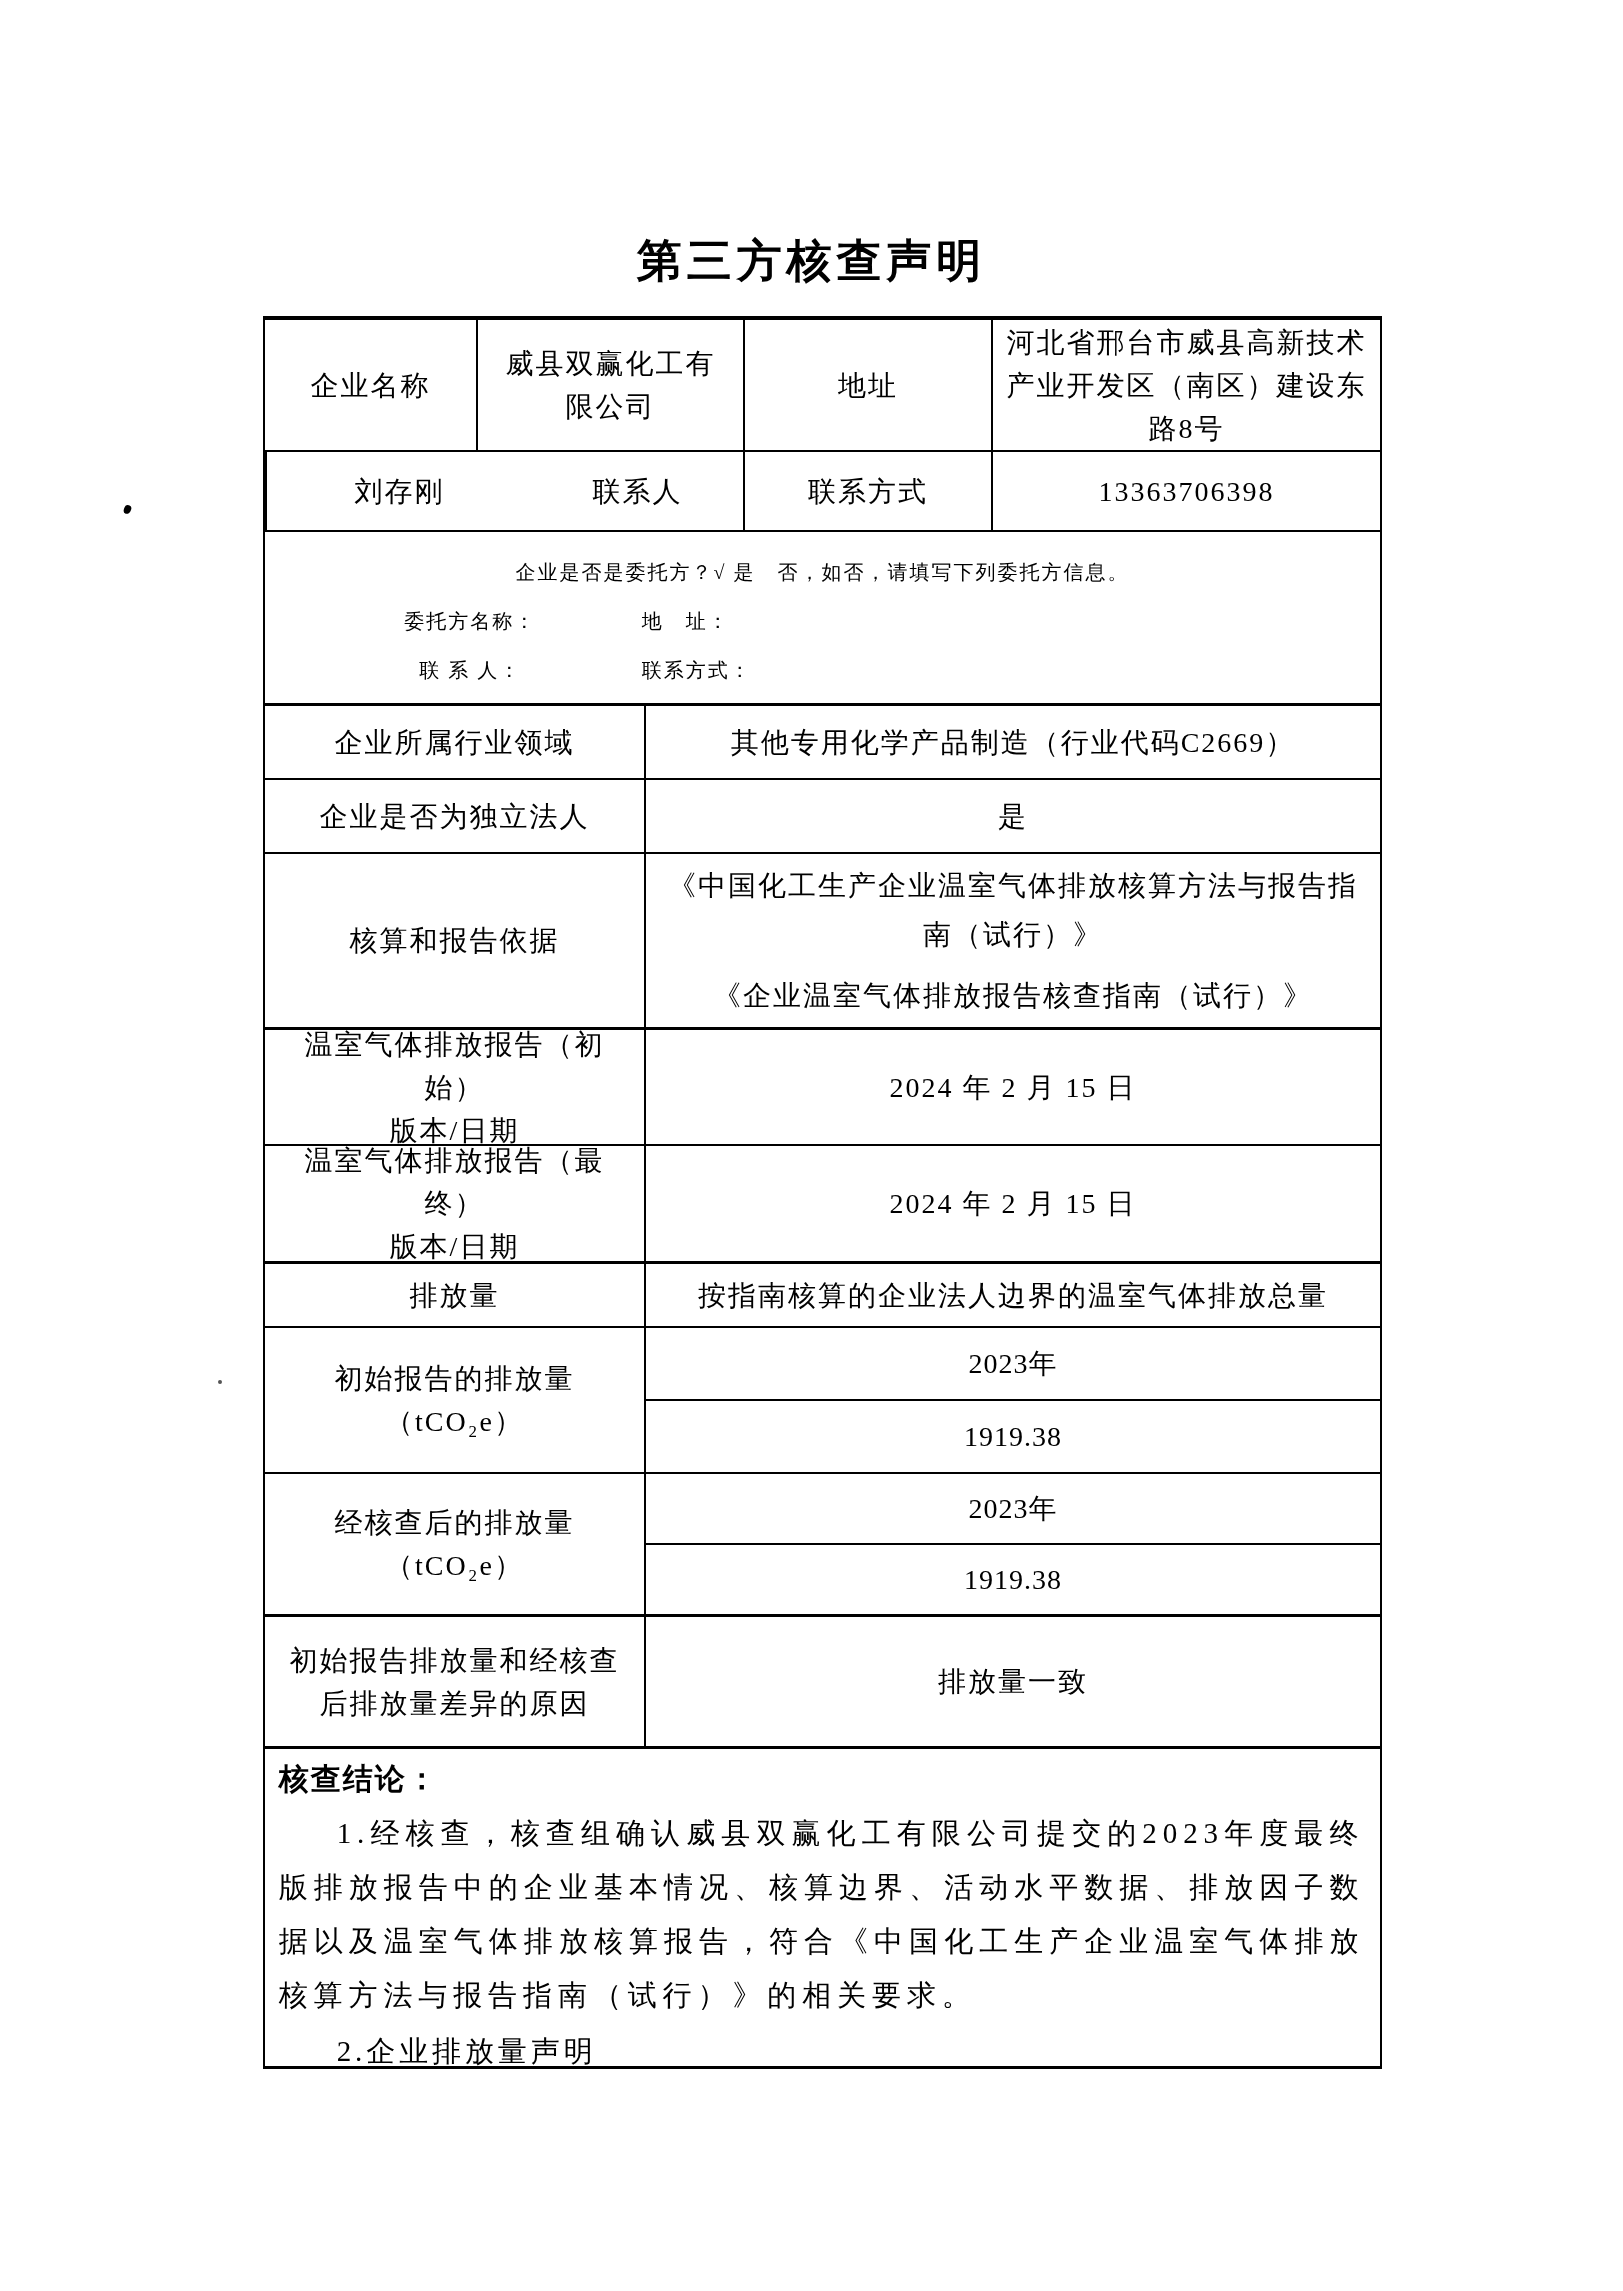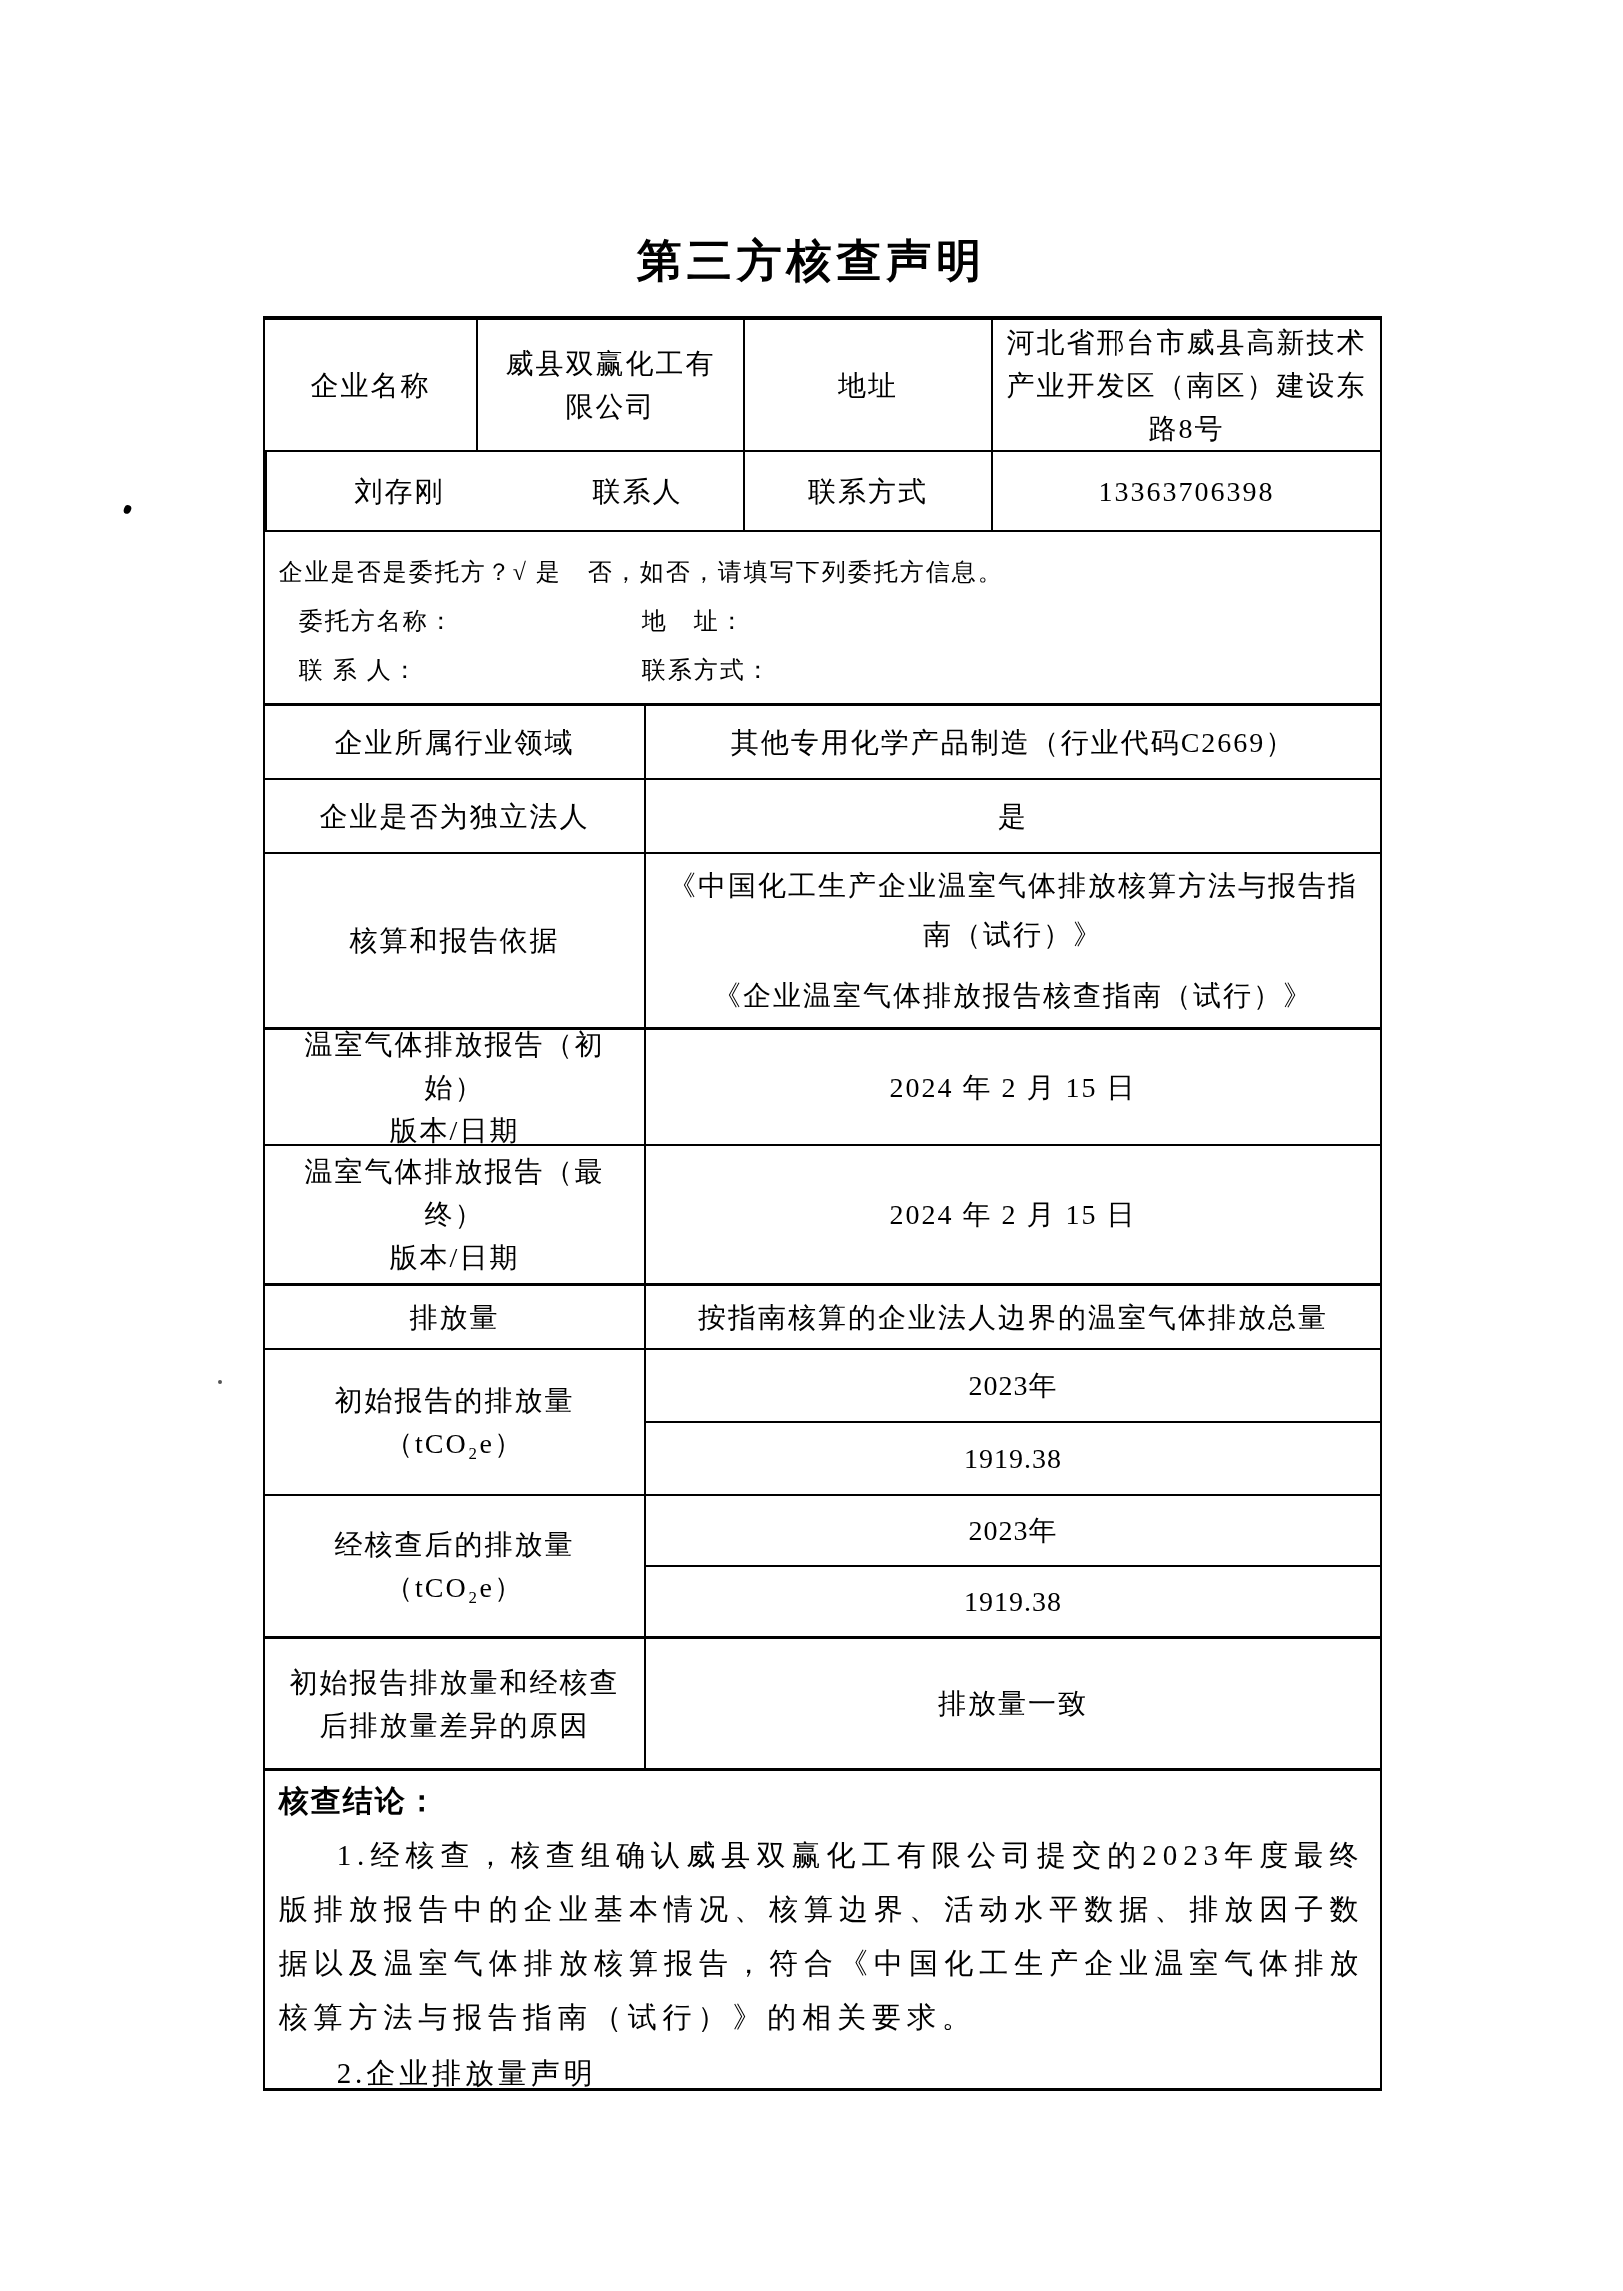--- a/index.html
+++ b/index.html
@@ -35,28 +35,28 @@
   .lab2{ width:379px; flex:none; }
   .val2{ flex:1; }
   .col{ flex-direction:column; }
   .r1{ height:130px; }
   .r2{ height:80px; }
   .r3{ height:173px; }
   .r4{ height:75px; }
   .r5{ height:74px; }
   .r6{ height:175px; }
   .r7{ height:117px; }
-  .r8{ height:139px;font-family:Liberation Serif, serif; }
+  .r8{ height:117px;font-family:Liberation Serif, serif; }
   .r9{ height:65px; }
   .r10{ height:146px; }
   .r11{ height:142px; }
   .r12{ height:132px; }
   .r13{ height:320px; }
   .free-block{
-    display:block; flex:1; text-align:left; font-size:24px;
+    display:block; flex:1; text-align:center; font-size:20px;
     padding:15.7px 13.7px 0 13.7px; line-height:49px; letter-spacing:2px;
   }
   .free-line{ display:flex;margin-left:20px; }
   .free-line .fl-left{ width:343px; flex:none; }
   .basis-line{ line-height:49px; }
   .basis-line + .basis-line{ margin-top:11.8px; }
   .stack{ flex:1; display:flex; flex-direction:column; border-left:2px solid #000; }
   .subcell{
     flex:1; display:flex; align-items:center; justify-content:center;
     font-size:28px; letter-spacing:1px;

